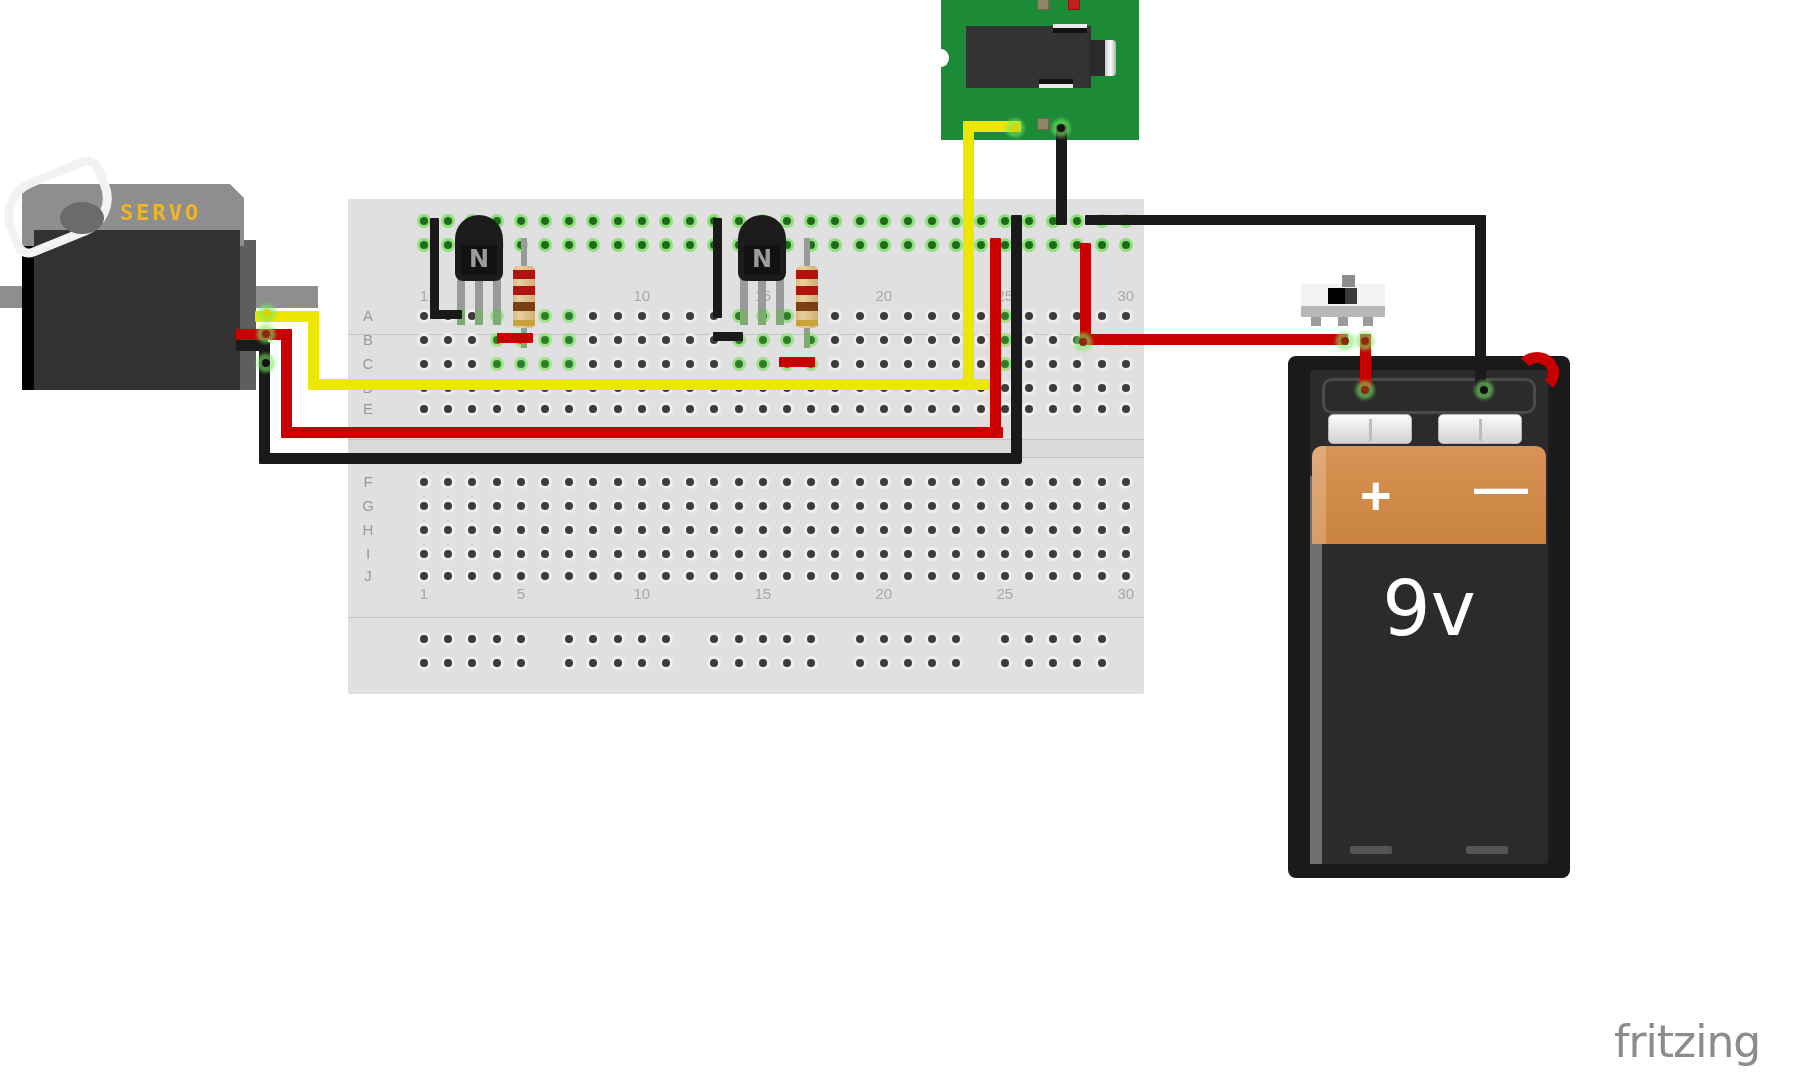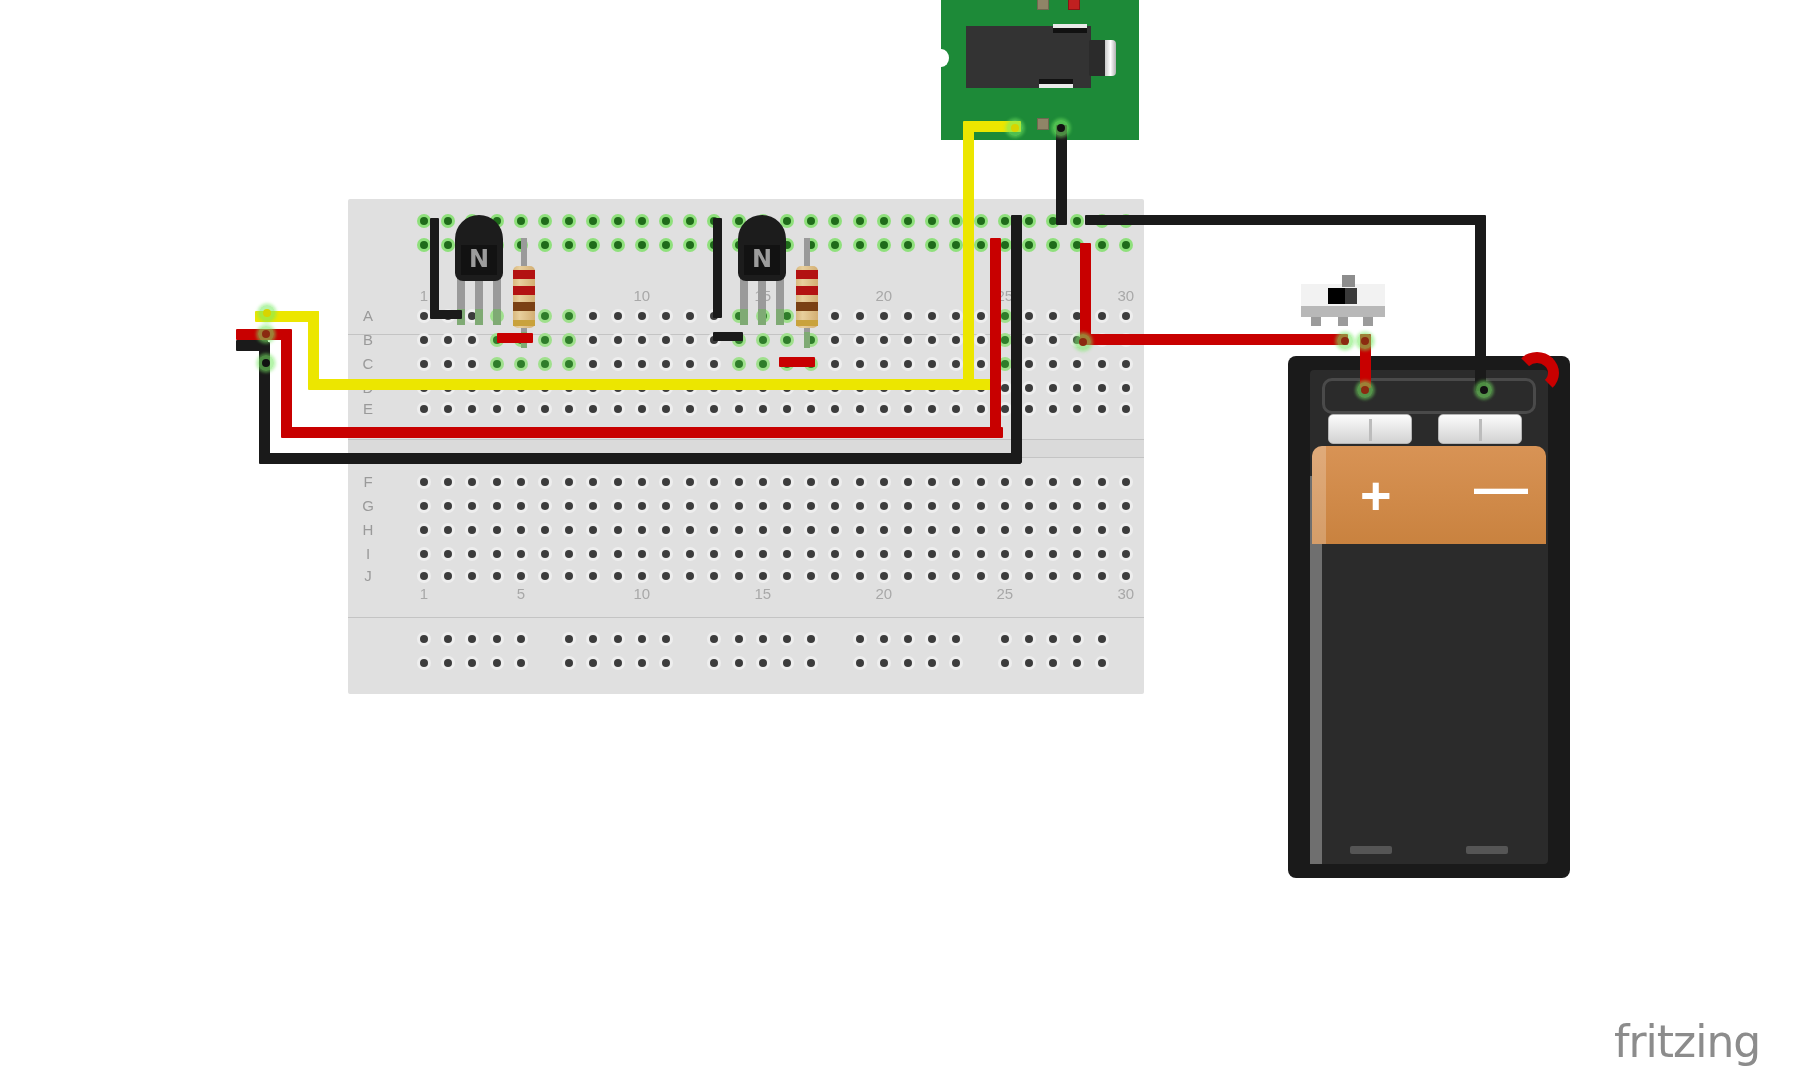--- a/index.html
+++ b/index.html
@@ -808,20 +808,31 @@
         <div class="bb-numlabel" style="left: 401.8px; top: 386px;">15</div>
         <div class="bb-numlabel" style="left: 522.8px; top: 88px;">20</div>
         <div class="bb-numlabel" style="left: 522.8px; top: 386px;">20</div>
         <div class="bb-numlabel" style="left: 643.8px; top: 88px;">25</div>
         <div class="bb-numlabel" style="left: 643.8px; top: 386px;">25</div>
         <div class="bb-numlabel" style="left: 764.8px; top: 88px;">30</div>
         <div class="bb-numlabel" style="left: 764.8px; top: 386px;">30</div>
       </div>
   </div>
 
+  <div id="servo" class="abs">
+    <div class="servo-tab" style="left:-38px;"></div>
+    <div class="servo-tab" style="left:238px;"></div>
+    <div class="servo-side-l"></div>
+    <div class="servo-side-r"></div>
+    <div class="servo-top"></div>
+    <div class="servo-body"></div>
+    <div class="servo-horn-arm"></div>
+    <div class="servo-horn-disc"></div>
+    <div class="servo-label">SERVO</div>
+  </div>
 
   <div id="audiojack" class="abs">
     <div class="pcb"></div>
     <div class="pcb-notch"></div>
     <div class="jack-body"></div>
     <div class="jack-barrel"></div>
     <div class="jack-ring"></div>
     <div class="jack-clip-t"></div>
     <div class="jack-clip-b"></div>
     <div class="pad gold" style="left:96px; top:6px;"></div>
@@ -849,20 +860,21 @@
         <span class="slot"></span>
       </div>
     <div class="bat-contact" style="left:150px;">
         <span class="slot"></span>
       </div>
     <div class="bat-orange">
       <div class="bat-orange-gloss"></div>
       <div class="bat-plus" style="left:48px; top:18px;">+</div>
       <div class="bat-minus" style="left:162px; top:10px;">—</div>
     </div>
+    <div class="bat-9v">9v</div>
     <div class="bat-footpad" style="left:62px;"></div>
     <div class="bat-footpad" style="left:178px;"></div>
   </div>
 
   <div class="transistor abs" style="left:450px; top:215px;">
     <div class="tr-leg" style="left:7px;  top:60px; height:50px;"></div>
     <div class="tr-leg" style="left:25px; top:60px; height:50px;"></div>
     <div class="tr-leg" style="left:43px; top:60px; height:50px;"></div>
     <div class="tr-leg-tip" style="left:7px;  top:94px;"></div>
     <div class="tr-leg-tip" style="left:25px; top:94px;"></div>

